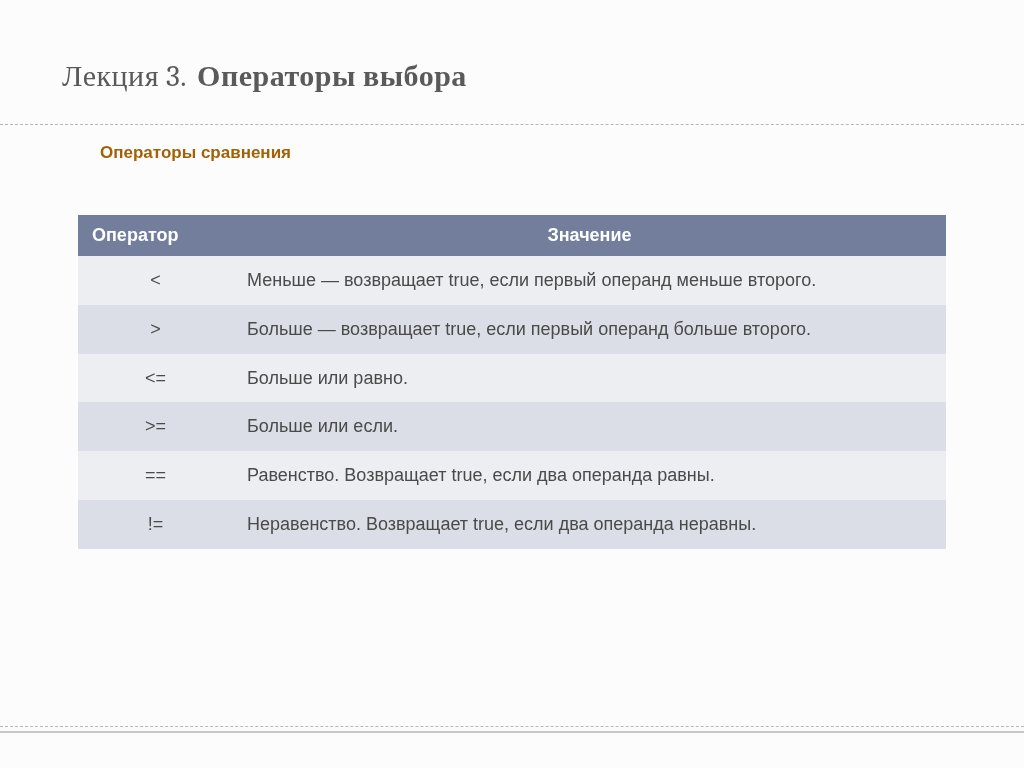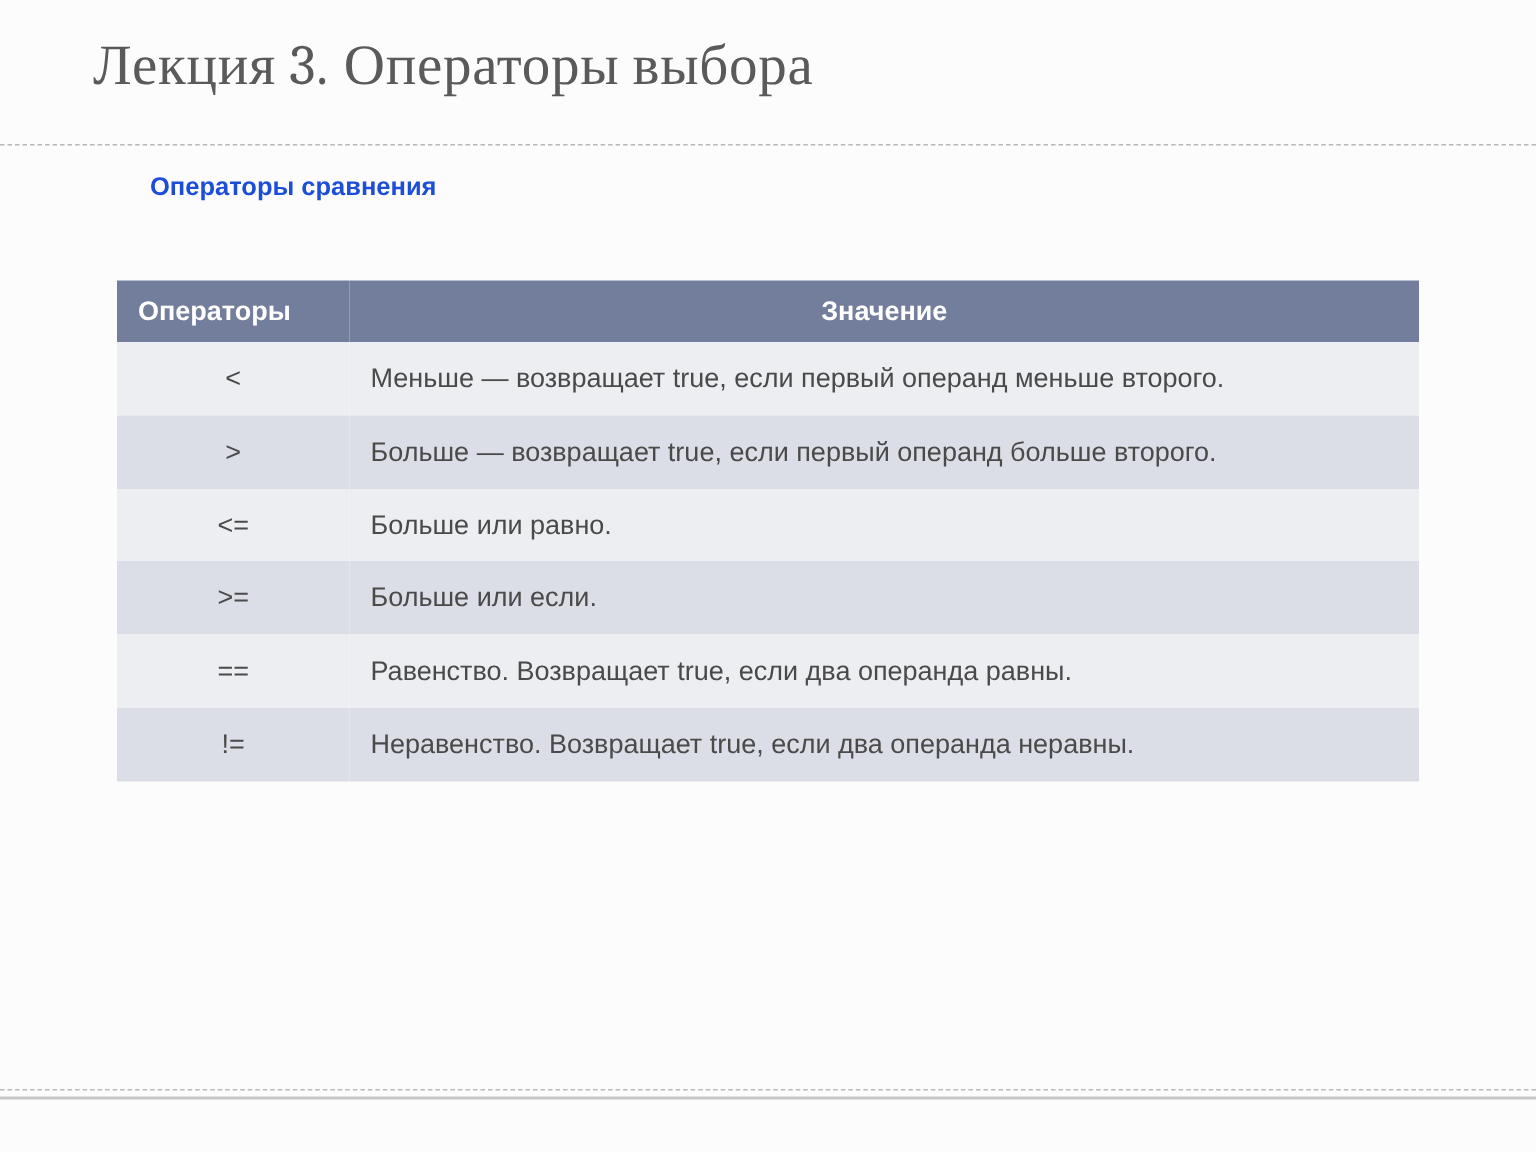--- a/index.html
+++ b/index.html
@@ -7,43 +7,44 @@
     width: 1024px;
     height: 768px;
     background: #fcfcfc;
     font-family: Cambria, Georgia, "Times New Roman", serif;
     color: #5a5a5a;
     position: relative;
     overflow: hidden;
   }
   .title {
     padding: 22px 0 0 62px;
-    font-size: 38px;
+    font-size: 30px;
     color: #5a5a5a;
     letter-spacing: 0.5px;
     display: flex;
     flex-wrap: wrap;
     align-items: baseline;
     gap: 10px;
+    margin-top: 37px;
   }
   .title .lecture-text { font-weight: 400; }
-  .title .bold-text { font-weight: 400; }
+  .title .bold-text { font-weight: 700; }
   .title .mono-text { font-family: "Courier New", monospace; font-weight: 700; }
   .divider-top {
     margin: 30px 0 0 0;
     height: 1px;
     border: none;
     border-top: 1.5px dashed #b8b8b8;
     width: 100%;
   }
   .subtitle {
     padding: 18px 0 0 100px;
     font-size: 17px;
     font-weight: 700;
-    color: #1d4ed8;
+    color: #a16207;
     font-family: Verdana, Arial, sans-serif;
   }
   .table-wrap {
     margin: 52px auto 0 auto;
     width: 868px;
   }
   table {
     width: 100%;
     border-collapse: collapse;
     font-family: Verdana, Arial, sans-serif;
@@ -98,21 +99,21 @@
 </div>
 
 <hr class="divider-top">
 
 <div class="subtitle">Операторы сравнения</div>
 
 <div class="table-wrap">
   <table>
     <thead>
       <tr>
-        <th class="op-col">Операторы</th>
+        <th class="op-col">Оператор</th>
         <th>Значение</th>
       </tr>
     </thead>
     <tbody>
       <tr>
         <td class="op-cell">&lt;</td>
         <td class="val-cell">Меньше — возвращает true, если первый операнд меньше второго.</td>
       </tr>
       <tr>
         <td class="op-cell">&gt;</td>

